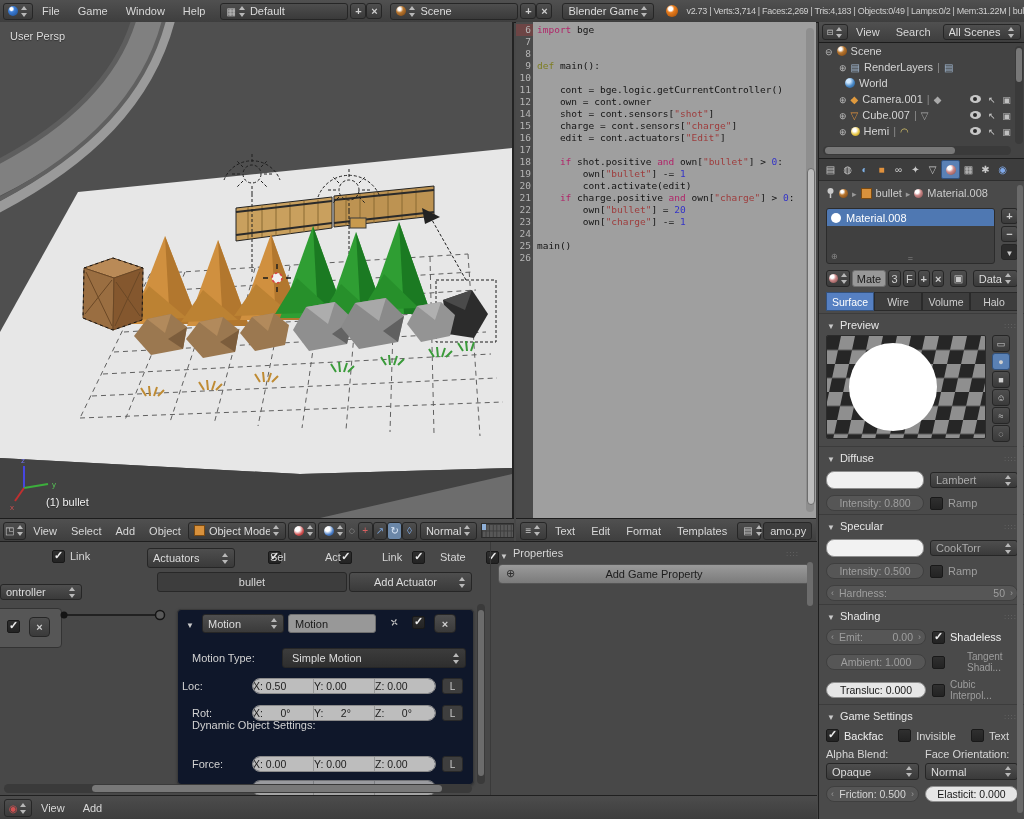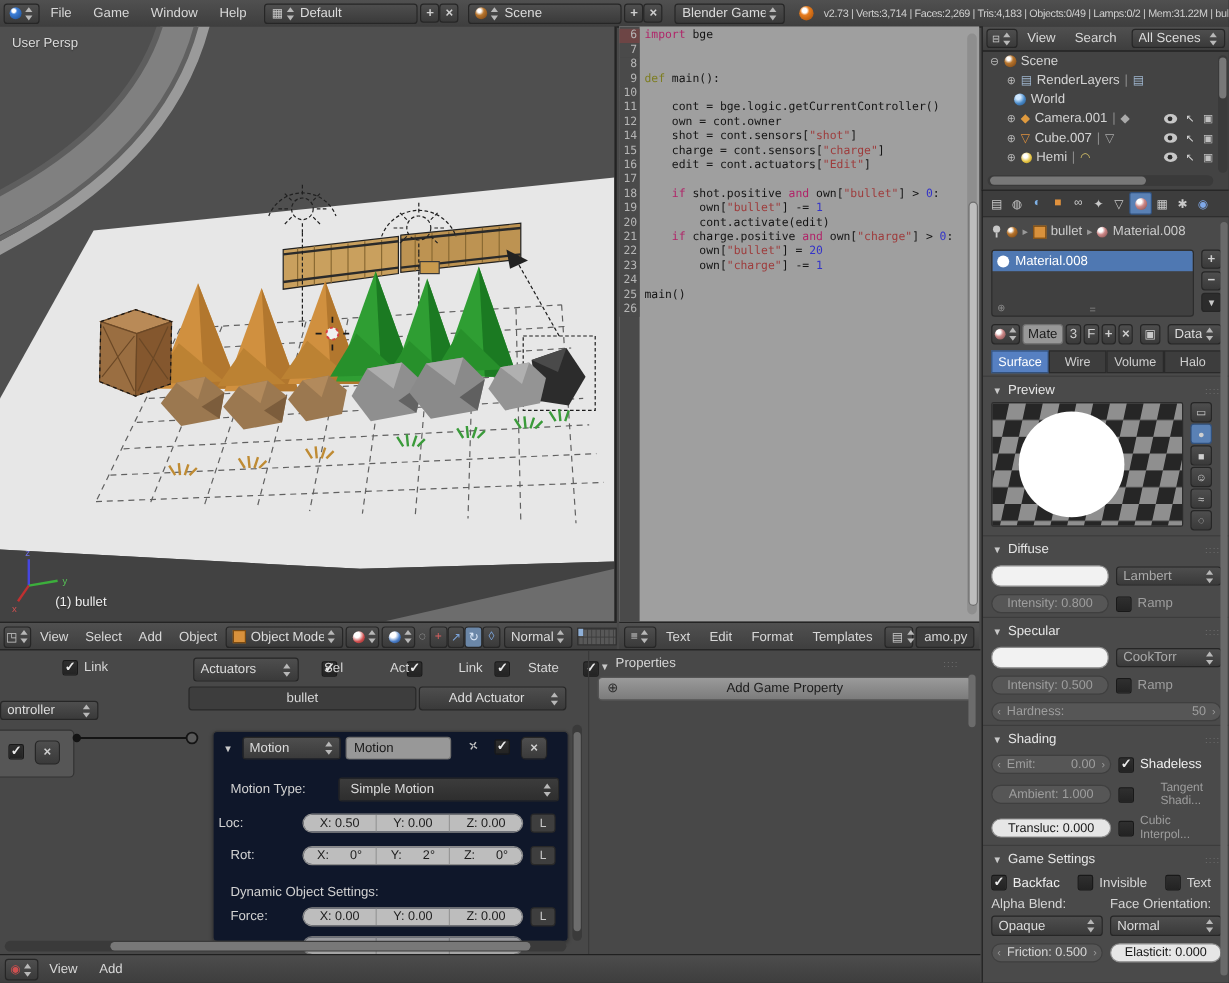--- a/index.html
+++ b/index.html
@@ -23,21 +23,21 @@
   .chk{width:13px;height:13px;border-radius:2px;background:linear-gradient(#2f2f2f,#232323);
        border:1px solid #191919;display:inline-block;position:relative;flex:none;box-sizing:border-box}
   .chk.on::after{content:"✓";position:absolute;left:1px;top:-2px;font-size:11px;font-weight:bold;color:#ececec}
   .pill{display:flex;align-items:center;justify-content:center;background:#565656;border:1px solid #3f3f3f;
         border-radius:8px;height:16px;color:#d6d6d6;position:relative;box-sizing:border-box;font-size:10.5px}
   .pill.dim{color:#9e9e9e}
   .pill.lit{background:#e6e6e6;color:#161616;border-color:#8f8f8f}
   .pill .la{position:absolute;left:4px;color:#9a9a9a;font-size:9px}
   .pill .ra{position:absolute;right:4px;color:#9a9a9a;font-size:9px}
   .xyz{display:flex;border-radius:8px;overflow:hidden;border:1px solid #8b8b8b;height:16px;box-sizing:border-box}
-  .xyz .xc{flex:1;background:#bdbdbd;color:#1d1d1d;text-align:center;line-height:14px;font-size:10.5px;
+  .xyz .xc{flex:1;background:#bdbdbd;color:#1d1d1d;line-height:14px;font-size:10.5px;
            border-right:1px solid #979797;position:relative}
   .xyz .xc:last-child{border-right:none}
   .phdr{display:flex;align-items:center;gap:5px;color:#e6e6e6;padding:5px 8px 4px;border-top:1px solid #3c3c3c}
   .tri::after{content:"▼";font-size:8px;color:#c9c9c9}
   .grip{margin-left:auto;color:#6e6e6e;font-size:8px;letter-spacing:1px}
   .grip::after{content:"::::"}
   .gplus::after{content:"+";font-weight:bold}
   .gminus::after{content:"−";font-weight:bold}
   .gx::after{content:"×";font-weight:bold}
   .ball{display:inline-block;border-radius:50%;flex:none}
@@ -754,21 +754,21 @@
       <span class="chk on abs" style="left:20px;top:11px"></span>
       <div class="btn gx abs" style="left:42px;top:8px;width:21px;height:20px;border-radius:4px"></div>
     </div>
     <svg class="abs" style="left:0;top:60px" width="180" height="30">
       <line x1="64" y1="13" x2="160" y2="13" stroke="#141414" stroke-width="1.5"></line>
       <circle cx="64" cy="13" r="3.5" fill="#141414"></circle>
       <circle cx="160" cy="13" r="4.5" fill="#5a5a5a" stroke="#141414" stroke-width="1.5"></circle>
     </svg>
 
     
-    <div class="dd abs" style="left:161px;top:6px;width:88px;height:20px">
+    <div class="dd abs" style="left:147px;top:6px;width:88px;height:20px">
       <span class="t">Actuators</span>
       <i class="ud"></i>
     </div>
     <span class="chk on abs" style="left:252px;top:9px"></span>
     <span class="abs" style="left:270px;top:9px">Sel</span>
     <span class="chk on abs" style="left:307px;top:9px"></span>
     <span class="abs" style="left:325px;top:9px">Act</span>
     <span class="chk on abs" style="left:364px;top:9px"></span>
     <span class="abs" style="left:382px;top:9px">Link</span>
     <span class="chk on abs" style="left:422px;top:9px"></span>
@@ -811,21 +811,21 @@
       <div class="lbtn abs" style="left:264px;top:68px">L</div>
 
       <span class="mlabel abs" style="left:14px;top:97px">Rot:</span>
       <div class="xyz abs" style="left:74px;top:95px;width:184px">
         <span class="xc" style="white-space:pre">X:      0°</span>
         <span class="xc" style="white-space:pre">Y:      2°</span>
         <span class="xc" style="white-space:pre">Z:      0°</span>
       </div>
       <div class="lbtn abs" style="left:264px;top:95px">L</div>
 
-      <span class="mlabel abs" style="left:14px;top:128px">Dynamic Object Settings:</span>
+      <span class="mlabel abs" style="left:14px;top:109px">Dynamic Object Settings:</span>
 
       <span class="mlabel abs" style="left:14px;top:148px">Force:</span>
       <div class="xyz abs" style="left:74px;top:146px;width:184px">
         <span class="xc">X: 0.00</span>
         <span class="xc">Y: 0.00</span>
         <span class="xc">Z: 0.00</span>
       </div>
       <div class="lbtn abs" style="left:264px;top:146px">L</div>
 
       <div class="xyz abs" style="left:74px;top:170px;width:184px;opacity:.8">

